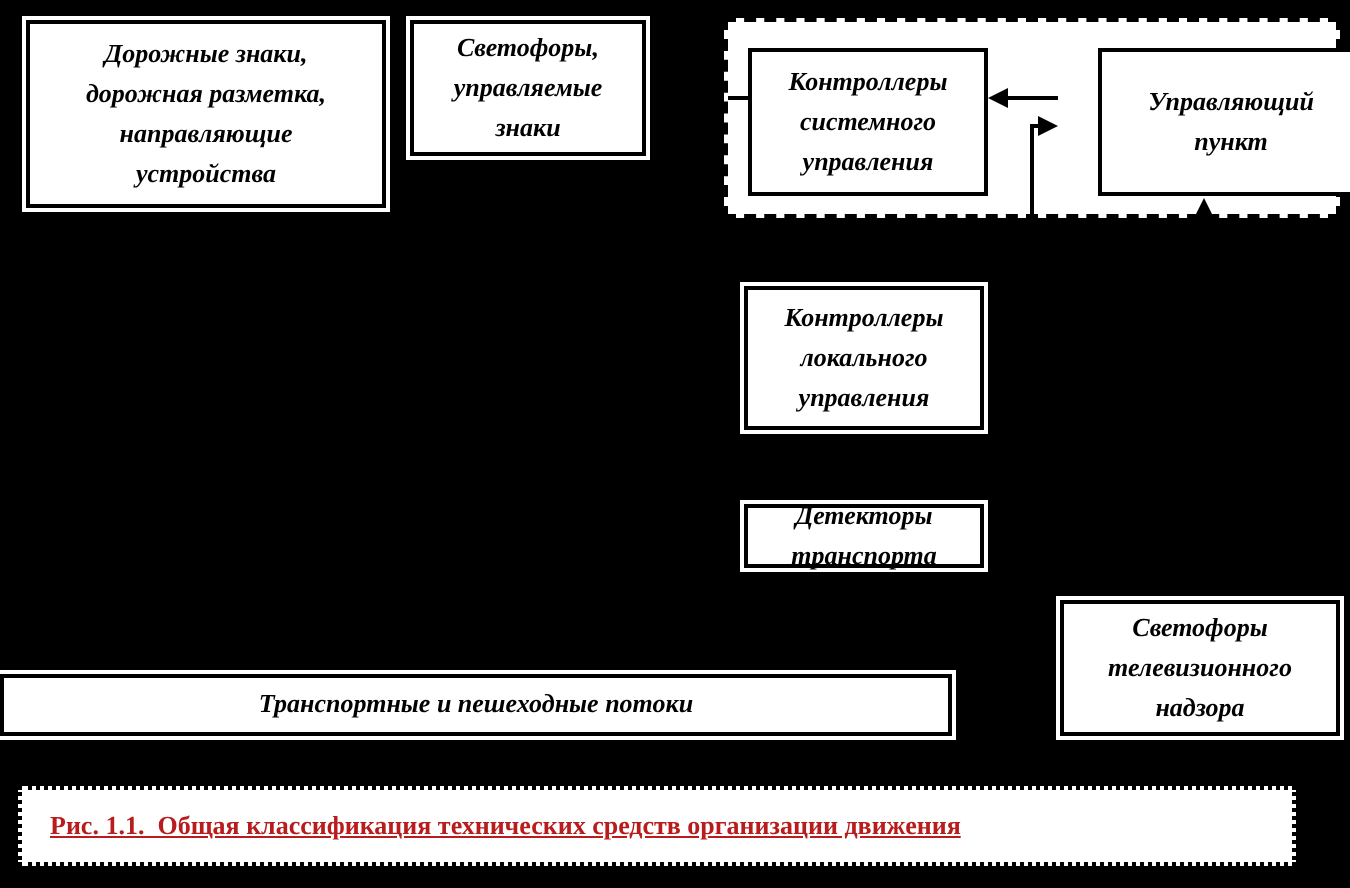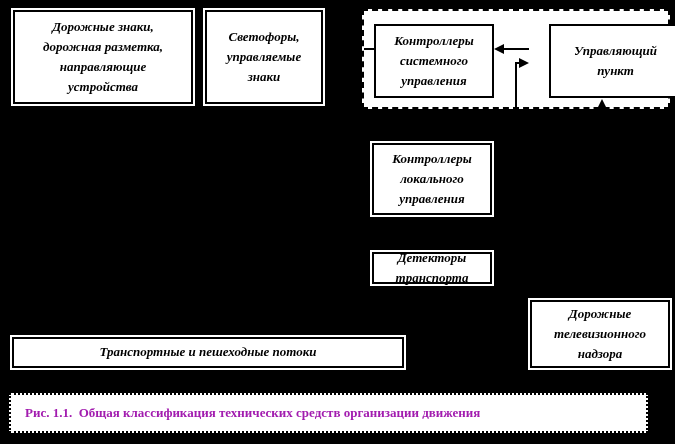--- a/index.html
+++ b/index.html
@@ -72,33 +72,34 @@
     border: 2px dotted #000000;
     display: flex;
     align-items: center;
     padding-left: 14px;
   }
   .caption-text {
     font-weight: bold;
     font-style: normal;
     font-size: 13px;
     white-space: pre-wrap;
-    color: #a21caf;
+    color: #b91c1c;
+    text-decoration: underline;
   }
 
   
   .box-road-signs       { left: 13px;  top: 10px;  width: 180px; height: 94px; }
-  .box-traffic-lights   { left: 205px; top: 10px;  width: 118px; height: 94px; }
+  .box-traffic-lights   { left: 205px; top: 10px;  width: 118px; height: 68px; }
   .group-control        { left: 362px; top: 9px;   width: 308px; height: 100px; }
   .box-sys-controllers  { left: 10px;  top: 13px;  width: 120px; height: 74px; box-shadow: none; }
   .box-control-point    { left: 165px; top: 13px;  width: 133px; height: 74px; box-shadow: none; margin-left: 20px; }
   .box-local-controllers{ left: 372px; top: 143px; width: 120px; height: 72px; }
   .box-detectors        { left: 372px; top: 252px; width: 120px; height: 32px; }
   .box-tv               { left: 530px; top: 300px; width: 140px; height: 68px; }
-  .box-flows            { left: 12px;  top: 337px; width: 392px; height: 31px; }
+  .box-flows            { left: 0;  top: 337px; width: 476px; height: 31px; }
   .caption-box          { left: 9px;   top: 393px; width: 639px; height: 40px; }
 </style>
 </head>
 <body>
 
 <div class="stage">
 
   <div class="dbox box-road-signs">
     <div class="lbl">Дорожные знаки,
 дорожная разметка,
@@ -142,21 +143,21 @@
 локального
 управления</div>
   </div>
 
   <div class="dbox box-detectors">
     <div class="lbl">Детекторы
 транспорта</div>
   </div>
 
   <div class="dbox box-tv">
-    <div class="lbl">Дорожные
+    <div class="lbl">Светофоры
 телевизионного
 надзора</div>
   </div>
 
   <div class="dbox box-flows">
     <div class="lbl">Транспортные и пешеходные потоки</div>
   </div>
 
   <div class="caption-box">
     <div class="caption-text">Рис. 1.1.  Общая классификация технических средств организации движения</div>

